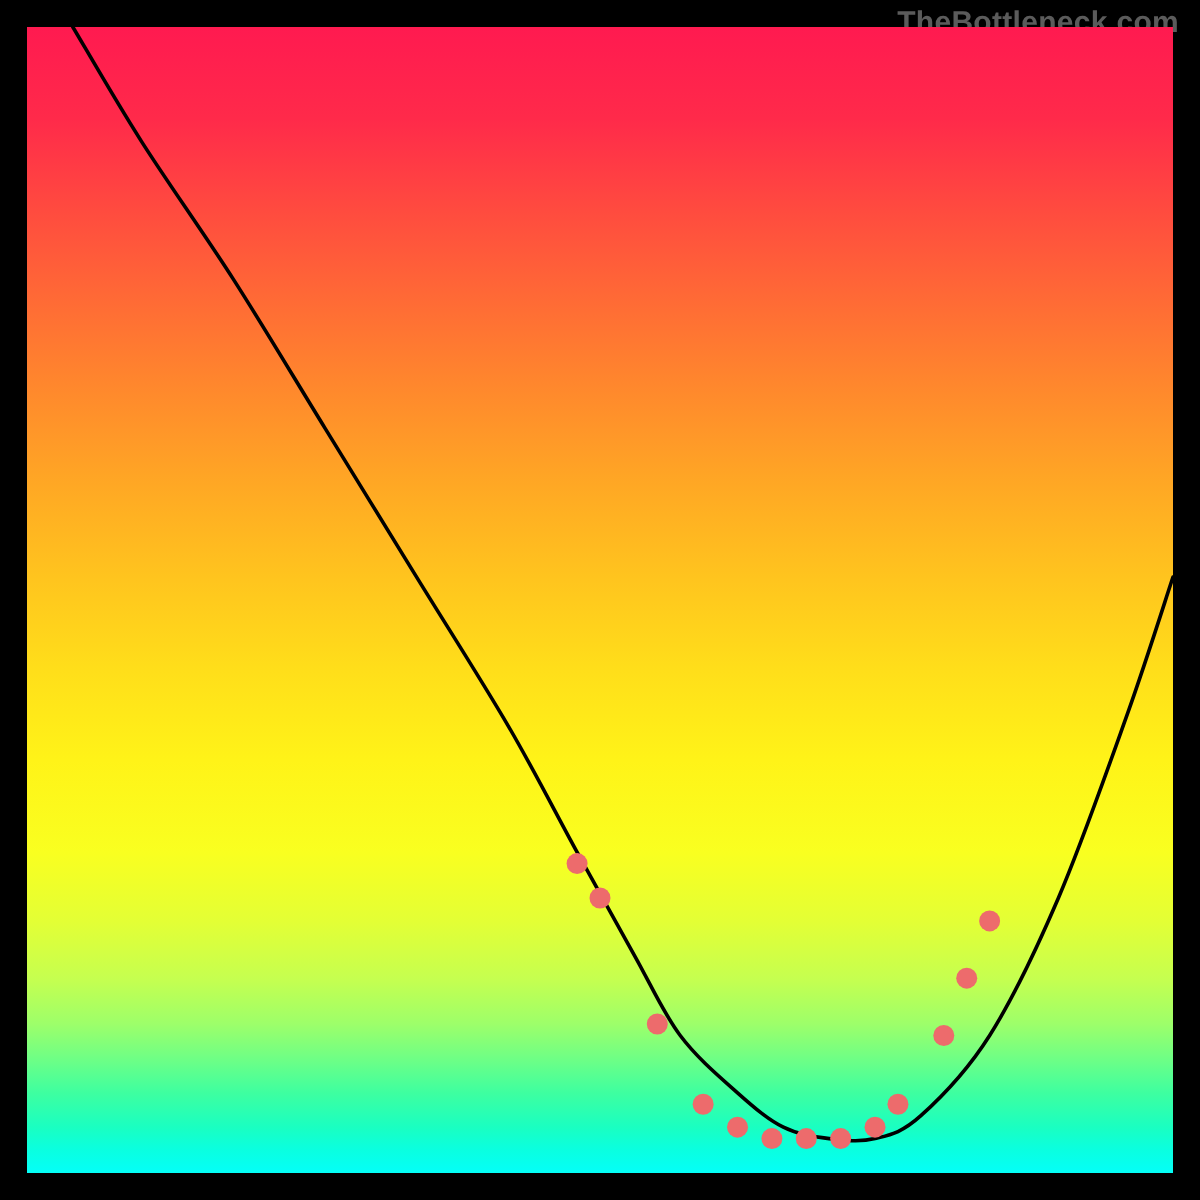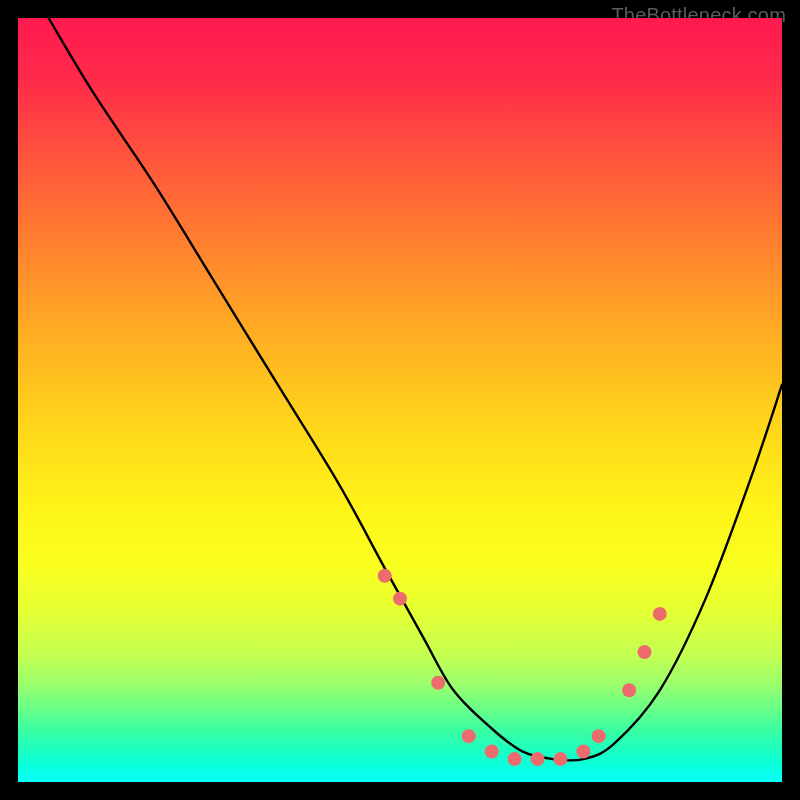--- a/index.html
+++ b/index.html
@@ -46,21 +46,21 @@
   svg.curve {
     position: absolute;
     inset: 0;
   }
   .attribution {
     position: absolute;
     top: 4px;
     right: 14px;
     font-family: Arial, Helvetica, sans-serif;
     font-size: 20px;
-    font-weight: 400;
+    font-weight: 700;
     color: #5b5b5b;
     letter-spacing: 0.2px;
   }
 </style>
 </head>
 <body>
 
 <div class="attribution">TheBottleneck.com</div>
 
 <div class="frame">

